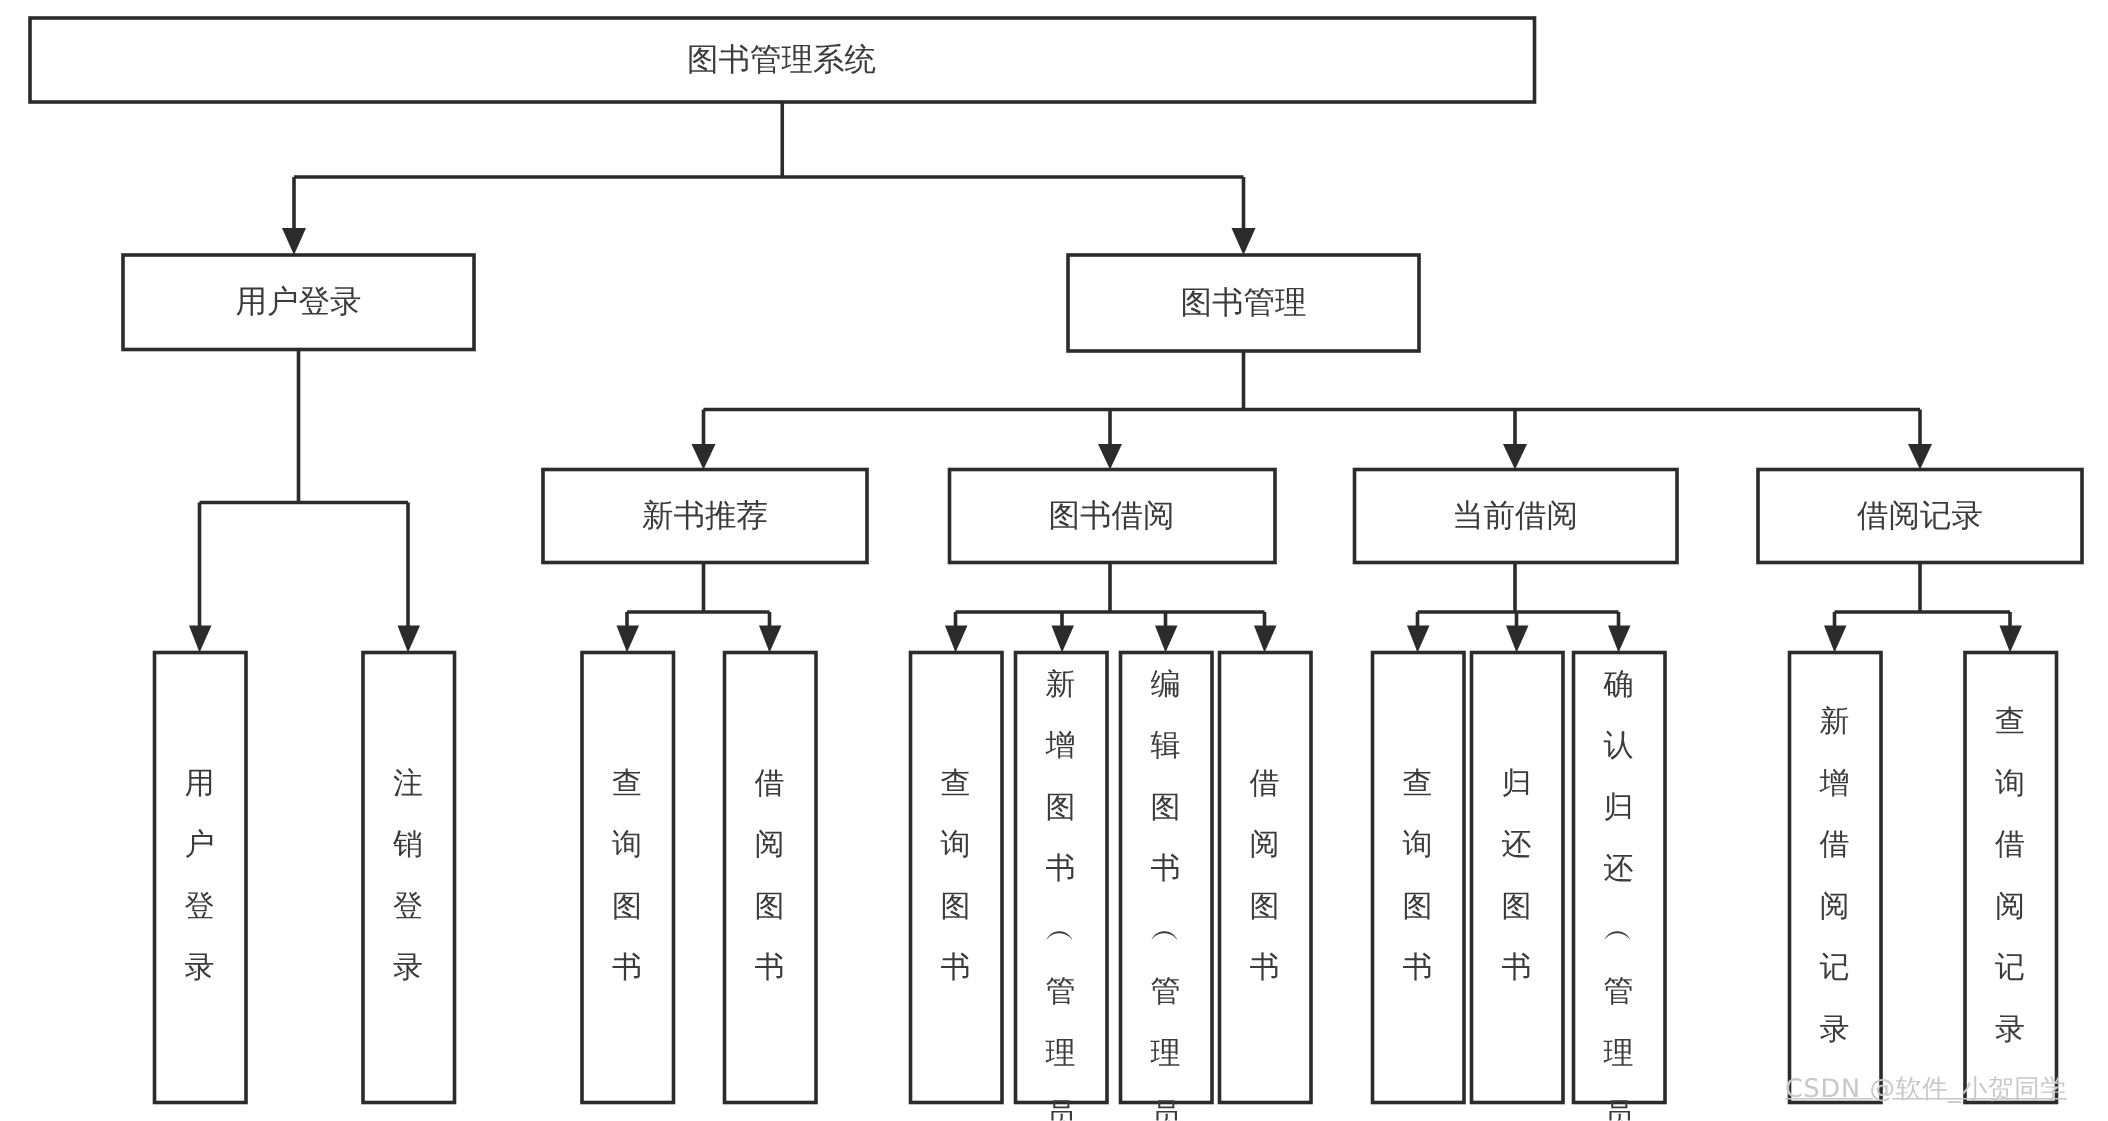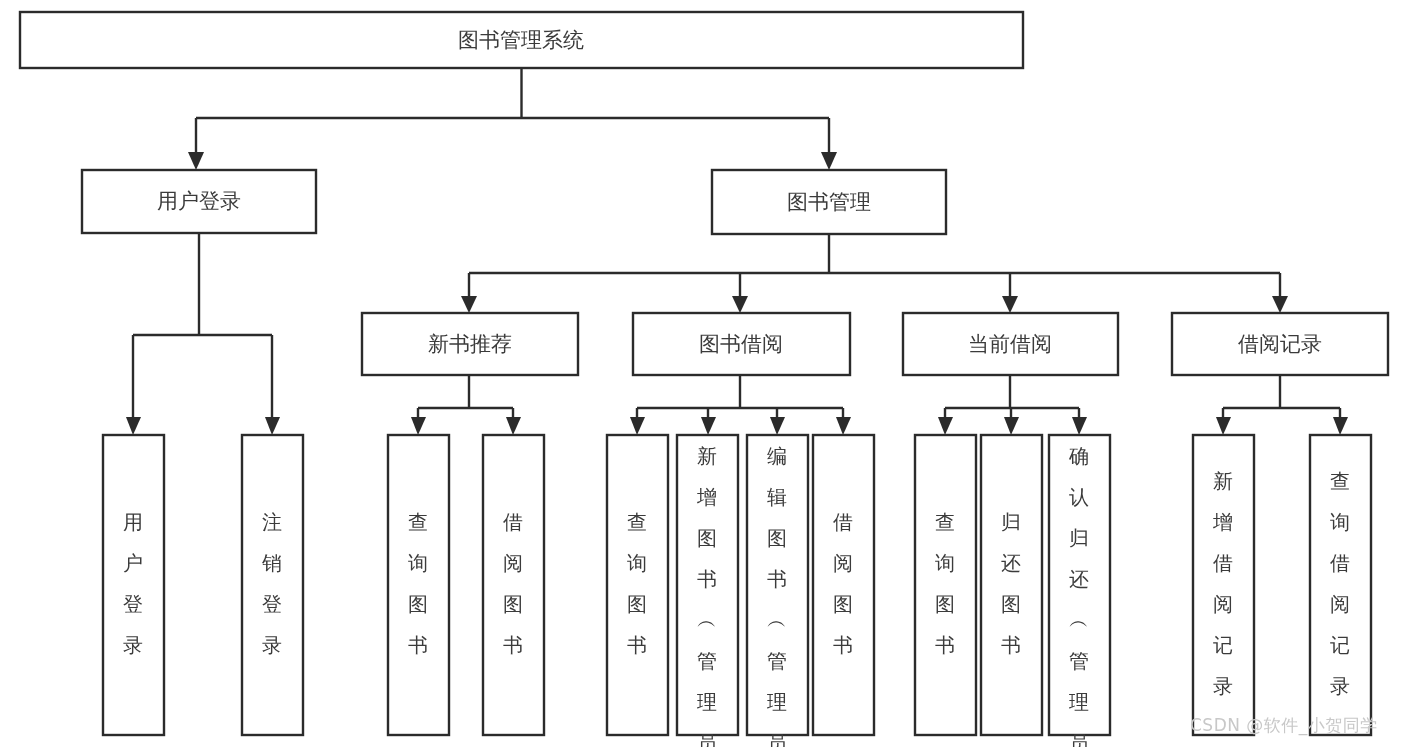--- a/index.html
+++ b/index.html
@@ -23,20 +23,21 @@
   .arrow-head{fill:#2b2b2b;stroke:none;}
   .watermark{
     position:absolute;
     left:1190px;top:714px;
     font-size:17px;
     color:#c8c8c8;
     font-family:"DejaVu Sans","Liberation Sans",sans-serif;
     letter-spacing:0.5px;
     pointer-events:none;
     white-space:pre;
+    text-decoration:underline;
   }
 </style>
 </head>
 <body>
 
 <svg id="canvas" viewBox="0 0 1405 747">
   <defs></defs>
 
   <g>
 

